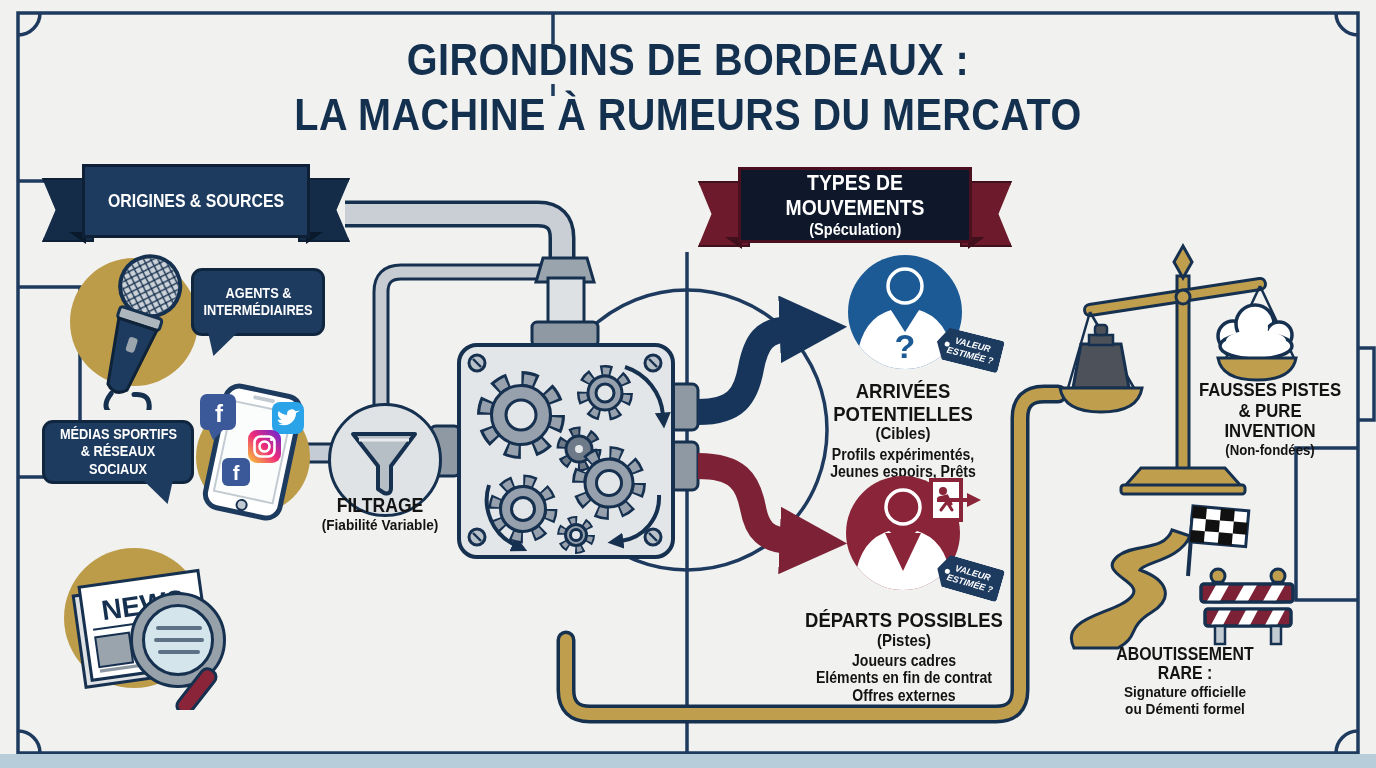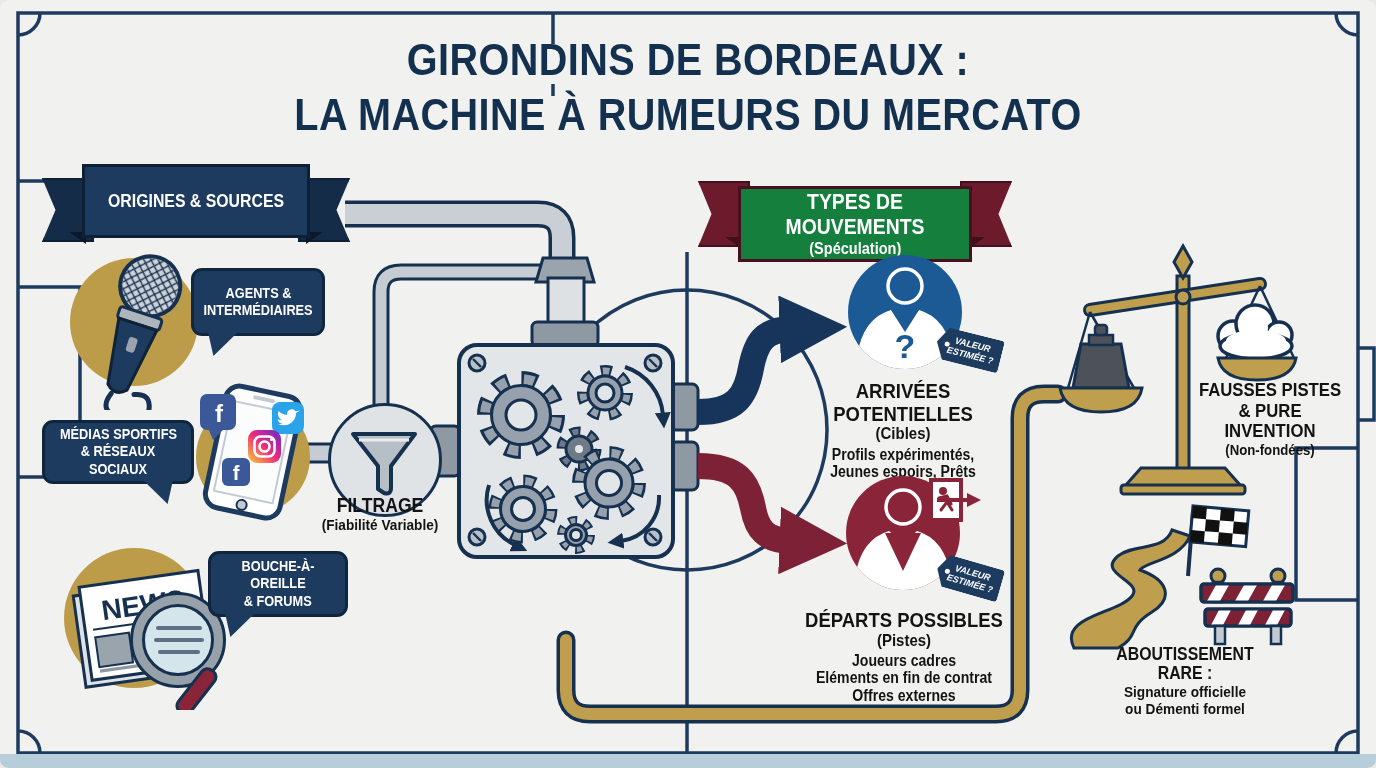--- a/index.html
+++ b/index.html
@@ -1,35 +1,35 @@
 <!DOCTYPE html>
 <html><head>
 <meta charset="utf-8">
 <style>
   html,body{margin:0;padding:0;}
   body{font-family:"Liberation Sans","DejaVu Sans",sans-serif;background:#e8e8e6;}
-  #stage{position:relative;width:1376px;height:768px;background:#f1f1ef;overflow:hidden;border-radius:9px;}
+  #stage{position:relative;width:1376px;height:768px;background:#f1f1ef;overflow:hidden;}
   .abs{position:absolute;}
   svg{display:block;}
   
   .cond{transform:scaleX(0.88);transform-origin:50% 50%;}
   .tt{text-align:center;line-height:1.08;color:#131313;font-weight:800;}
   .title{color:#14304f;font-weight:800;font-size:45px;line-height:1.22;text-align:center;letter-spacing:.5px;}
   
   .ribbon .mid{position:absolute;left:40px;right:40px;top:0;display:flex;flex-direction:column;justify-content:center;align-items:center;color:#fff;font-weight:800;text-align:center;line-height:1.12;z-index:2;}
   .ribbon .wing{position:absolute;width:48px;z-index:1;}
   .ribbon .wingL{left:0;clip-path:polygon(0 0,100% 0,100% 100%,0 100%,26% 50%);}
   .ribbon .wingR{right:0;clip-path:polygon(0 0,100% 0,74% 50%,100% 100%,0 100%);}
   .ribbon .fold{position:absolute;width:17px;height:12px;z-index:1;}
   .ribbon .foldL{left:27px;clip-path:polygon(0 0,100% 0,100% 100%);}
   .ribbon .foldR{right:27px;clip-path:polygon(0 0,100% 0,0 100%);}
   .rnavy .mid{background:#1d3a5f;border:3px solid #0d2036;}
   .rnavy .wing{background:#152c49;border:2px solid #0d2036;}
   .rnavy .fold{background:#0a1a2c;}
-  .rmar .mid{background:#15803d;border:3px solid #4a1020;margin-top:19px;}
+  .rmar .mid{background:#0f172a;border:3px solid #4a1020;}
   .rmar .wing{background:#6d1b2c;border:2px solid #40101c;}
   .rmar .fold{background:#40101c;}
   
   .bubble{position:absolute;background:#1d3a5f;border:3px solid #10263f;border-radius:11px;color:#fff;display:flex;flex-direction:column;align-items:center;justify-content:center;font-weight:800;font-size:14.5px;line-height:1.18;text-align:center;z-index:5;}
   .bubble::after{content:"";position:absolute;width:30px;height:24px;background:#1d3a5f;bottom:-23px;}
   .tailL::after{left:14px;clip-path:polygon(0 0,100% 0,18% 100%);}
   .tailR::after{right:18px;clip-path:polygon(0 0,100% 0,82% 100%);}
   
   .goldc{position:absolute;border-radius:50%;background:#bd9c49;z-index:2;}
   .tag{position:absolute;width:66px;height:33px;background:#1d3a5f;border-radius:4px;
@@ -216,24 +216,20 @@
   <div class="bubble tailR" style="left:42px;top:420px;width:146px;height:58px">
     <span class="cond">MÉDIAS SPORTIFS</span>
     <span class="cond">&amp; RÉSEAUX SOCIAUX</span>
   </div>
 
   <div class="bubble tailL" style="left:191px;top:268px;width:128px;height:62px">
     <span class="cond">AGENTS &amp;</span>
     <span class="cond">INTERMÉDIAIRES</span>
   </div>
 
-  <div class="bubble tailL" style="left:208px;top:551px;width:134px;height:60px">
-    <span class="cond">BOUCHE-À-OREILLE</span>
-    <span class="cond">&amp; FORUMS</span>
-  </div>
 
   <div class="abs" style="left:328px;top:403px;width:108px;height:108px;border-radius:50%;background:#dfe3e6;border:3.5px solid #16304f;z-index:3">
     <svg width="108" height="108" viewBox="0 0 108 108">
       <path d="M22,28 H84 L60,60 V82 Q60,89 53,87 L47,83 V60 Z" fill="#b6bec6" stroke="#16304f" stroke-width="4" stroke-linejoin="round"></path>
       <line x1="28" y1="34" x2="78" y2="34" stroke="#e7ebee" stroke-width="3"></line>
     </svg>
   </div>
   <div class="abs tt" style="left:290px;top:495px;width:180px;z-index:5">
     <div class="cond" style="font-size:20px">FILTRAGE</div>
     <div class="cond" style="font-size:15.5px">(Fiabilité Variable)</div>

